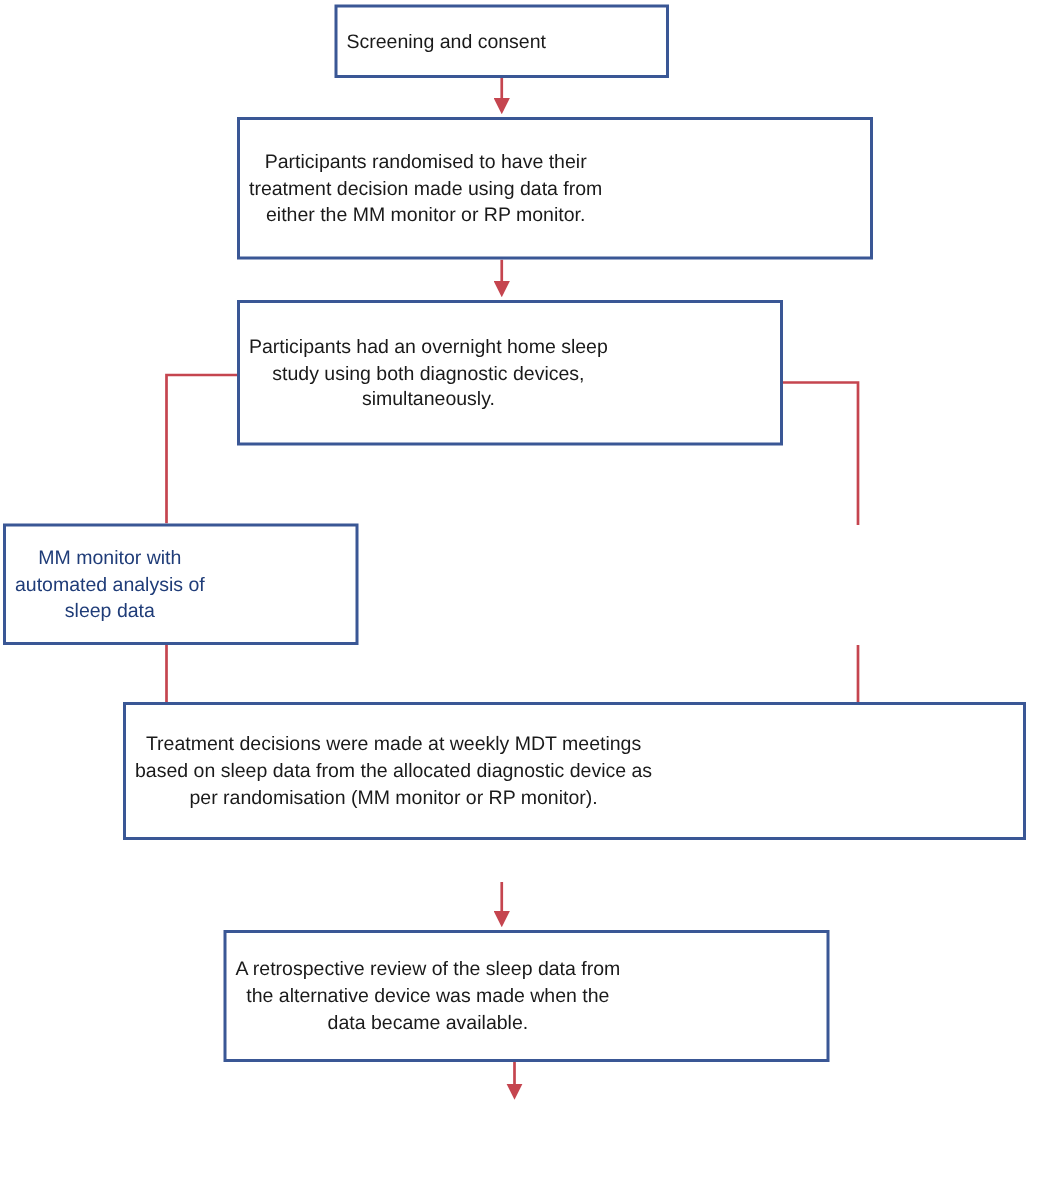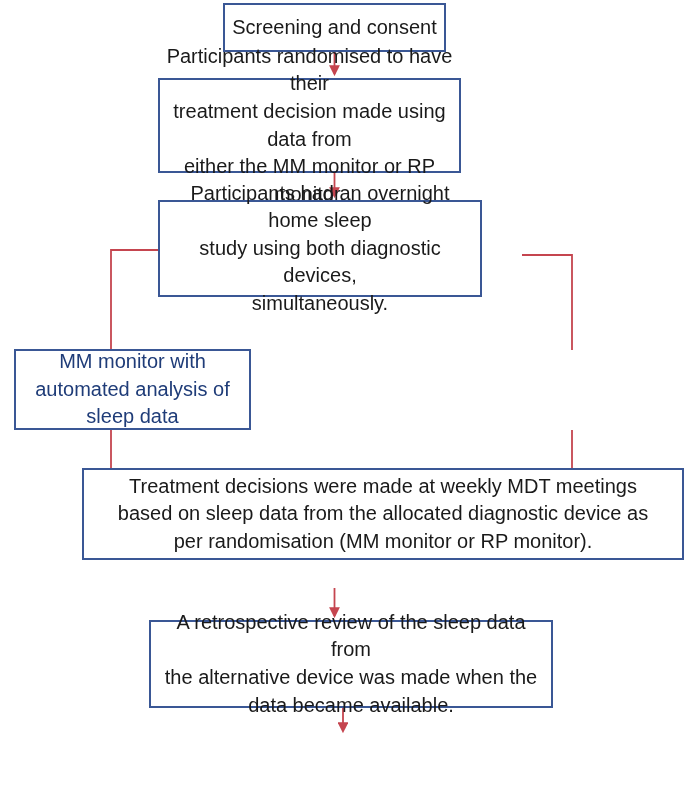--- a/index.html
+++ b/index.html
@@ -35,37 +35,36 @@
     stroke-width: 1.8;
     fill: none;
   }
   .node {
     position: absolute;
     box-sizing: border-box;
     border: 2px solid var(--box-border);
     background: var(--background);
     display: flex;
     align-items: center;
-    justify-content: center;
     text-align: center;
     color: var(--box-text);
-    font-size: 20px;
+    font-size: 13px;
     line-height: 1.38;
     padding: 2px 6px;
   }
   .node .node-text {
     white-space: pre-line;
   }
   .node.side {
     color: var(--side-box-text);
   }
   .n1 { left: 223px; top: 3px;   width: 223px; height: 49px; }
-  .n2 { left: 158px; top: 78px;  width: 303px; height: 95px; }
-  .n3 { left: 158px; top: 200px; width: 324px; height: 97px; }
-  .n4 { left: 2px;   top: 349px; width: 237px; height: 81px; margin-left: 12px; }
+  .n2 { left: 158px; top: 78px;  width: 424px; height: 95px; }
+  .n3 { left: 158px; top: 200px; width: 364px; height: 97px; }
+  .n4 { left: 2px;   top: 349px; width: 237px; height: 81px; }
   .n5 { left: 455px; top: 350px; width: 234px; height: 80px; }
   .n6 { left: 82px;  top: 468px; width: 602px; height: 92px; }
   .n7 { left: 149px; top: 620px; width: 404px; height: 88px; }
   .n8 { left: 149px; top: 735px; width: 404px; height: 63px; }
 </style>
 </head>
 <body>
 
 <div class="canvas">
 

